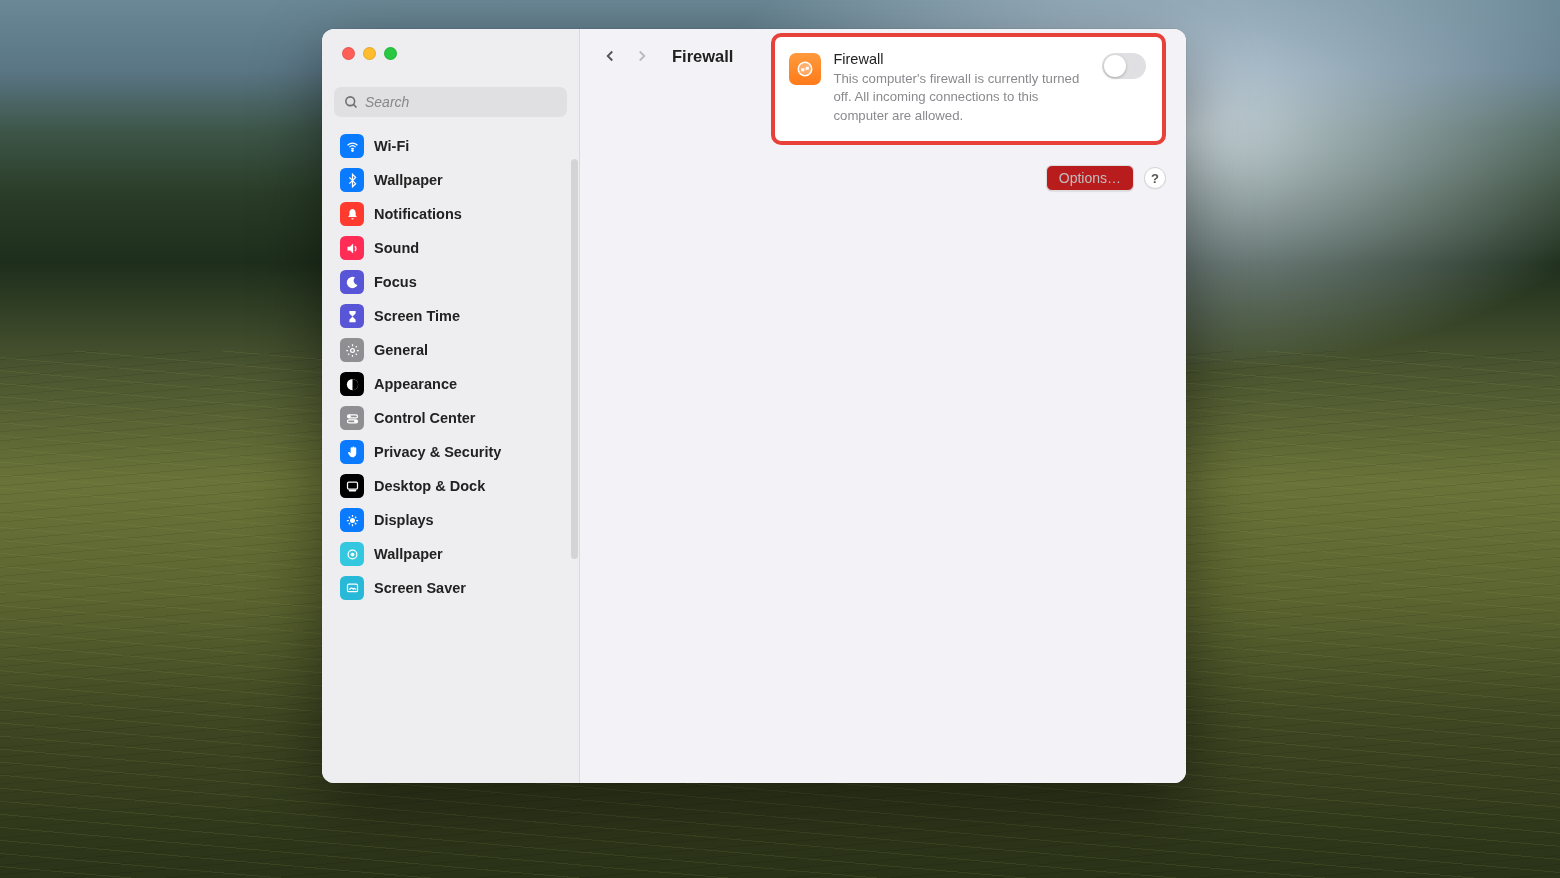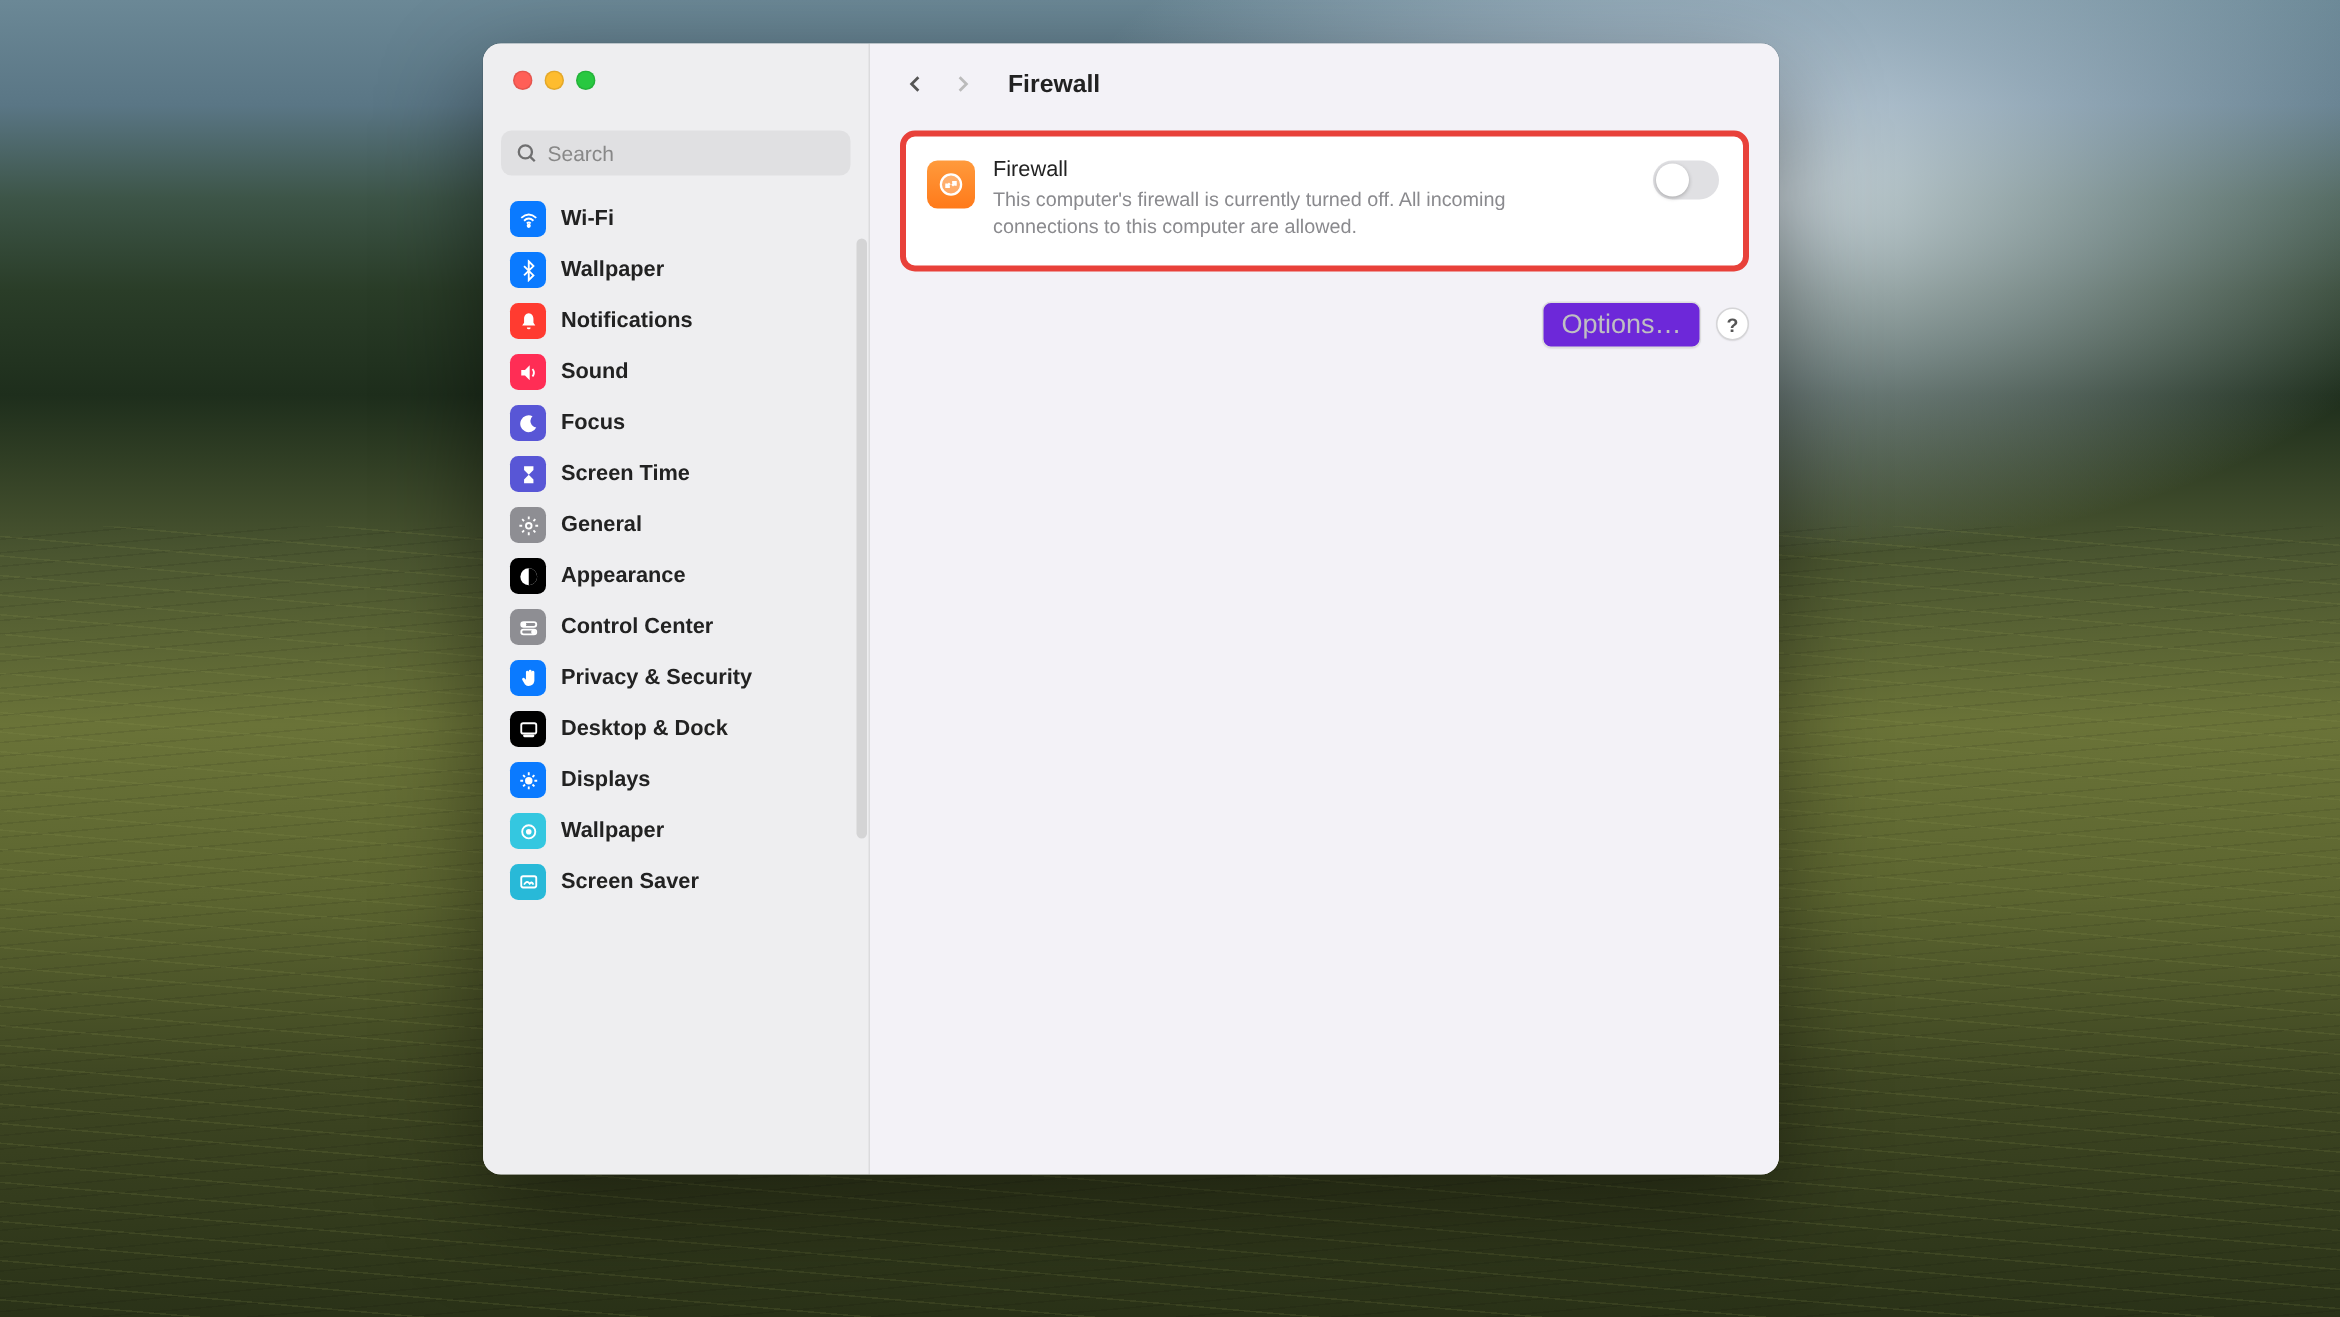--- a/index.html
+++ b/index.html
@@ -67,20 +67,21 @@
       gap: 6px;
     }
     .search-field svg { width: 15px; height: 15px; opacity: 0.5; }
     .search-input {
       border: none;
       background: transparent;
       outline: none;
       font-size: 14px;
       color: #333;
       flex: 1;
+      font-style: italic;
     }
     .search-input::placeholder { color: #888; }
     .sidebar-list {
       overflow-y: auto;
       padding: 6px 10px 10px;
       flex: 1;
     }
     .sidebar-group { margin-bottom: 0; font-weight: bold; }
     .sidebar-item {
       display: flex;
@@ -113,21 +114,21 @@
       top: 130px;
       width: 7px;
       height: 400px;
       background: rgba(0,0,0,0.11);
       border-radius: 4px;
     }
     .main {
       flex: 1;
       background: #f3f2f7;
       display: flex;
-      flex-direction: column;
+      flex-direction: row;
     }
     .toolbar {
       display: flex;
       align-items: center;
       gap: 8px;
       padding: 14px 18px;
       height: 54px;
     }
     .nav-btn {
       width: 24px;
@@ -186,25 +187,25 @@
       top: 2px;
       box-shadow: 0 1px 3px rgba(0,0,0,0.25);
     }
     .actions-row {
       display: flex;
       justify-content: flex-end;
       gap: 10px;
       align-items: center;
     }
     .btn-options {
-      background: #6d28d9;
+      background: #b91c1c;
       border: 1px solid #ddd;
       border-radius: 6px;
       padding: 4px 12px;
-      font-size: 18px;
+      font-size: 14px;
       color: #bfbfc2;
       box-shadow: 0 0.5px 1px rgba(0,0,0,0.08);
     }
     .btn-help {
       width: 22px;
       height: 22px;
       border-radius: 50%;
       background: #fff;
       border: 1px solid #d5d5d7;
       display: flex;

